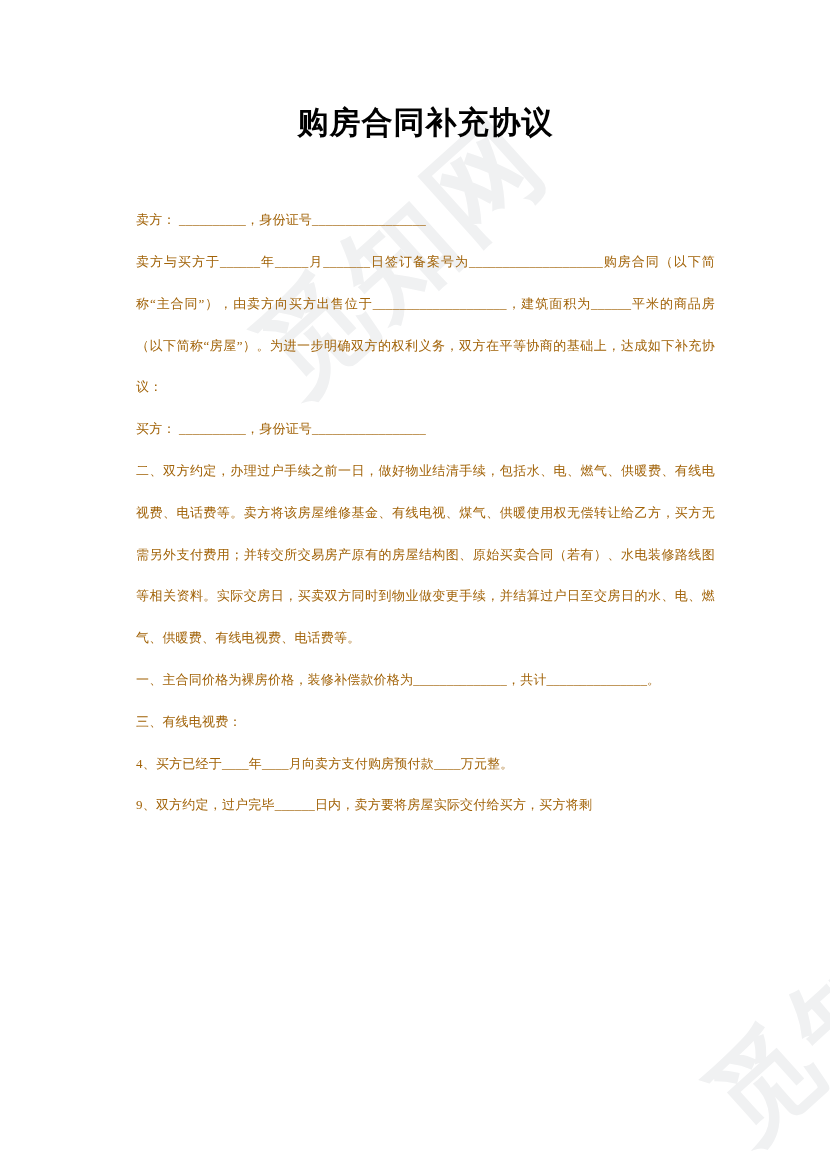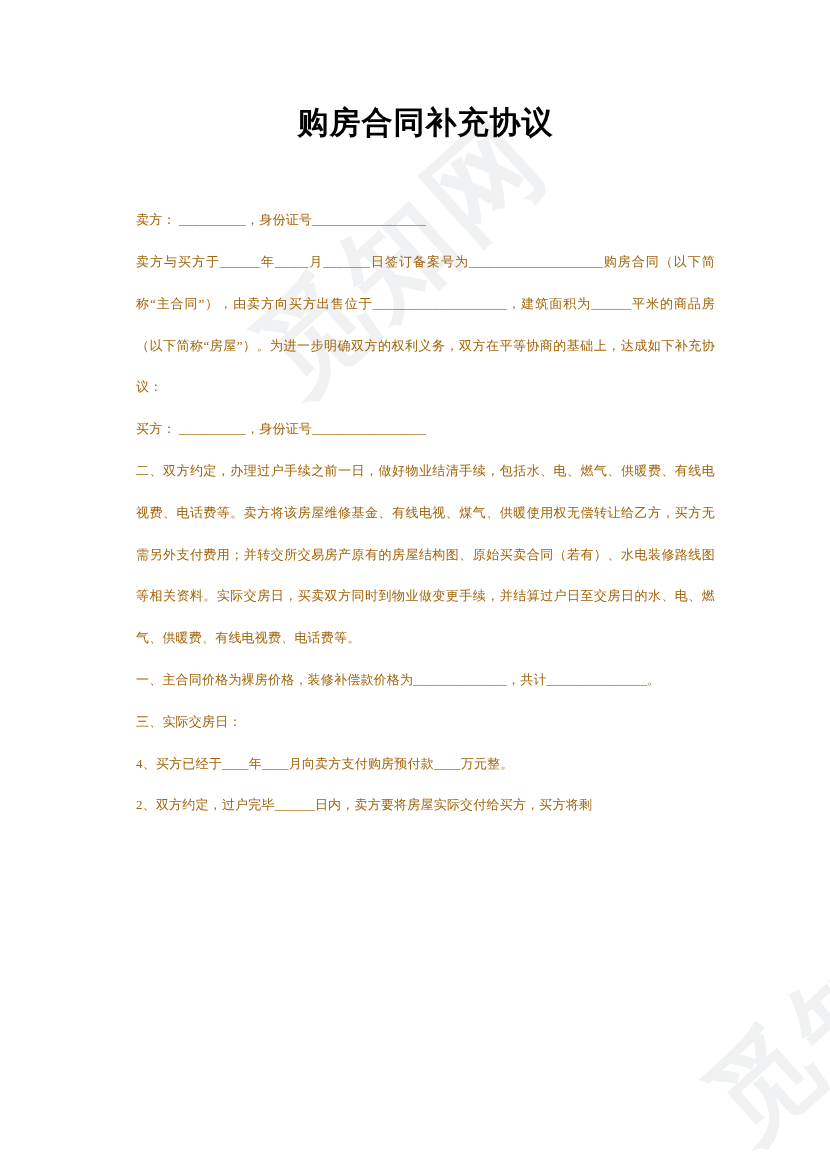--- a/index.html
+++ b/index.html
@@ -115,22 +115,22 @@
       <p class="para indent-none">卖方：  __________，身份证号_________________</p>
 
       <p class="para indent-none">卖方与买方于______年_____月_______日签订备案号为____________________购房合同（以下简称“主合同”），由卖方向买方出售位于____________________，建筑面积为______平米的商品房（以下简称“房屋”）。为进一步明确双方的权利义务，双方在平等协商的基础上，达成如下补充协议：</p>
 
       <p class="para indent-none">买方：  __________，身份证号_________________</p>
 
       <p class="para indent-none">二、双方约定，办理过户手续之前一日，做好物业结清手续，包括水、电、燃气、供暖费、有线电视费、电话费等。卖方将该房屋维修基金、有线电视、煤气、供暖使用权无偿转让给乙方，买方无需另外支付费用；并转交所交易房产原有的房屋结构图、原始买卖合同（若有）、水电装修路线图等相关资料。实际交房日，买卖双方同时到物业做变更手续，并结算过户日至交房日的水、电、燃气、供暖费、有线电视费、电话费等。</p>
 
       <p class="para indent-none">一、主合同价格为裸房价格，装修补偿款价格为______________，共计_______________。</p>
 
-      <p class="para indent-none">三、实际交房日：</p>
+      <p class="para indent-none">三、有线电视费：</p>
 
       <p class="para indent-none">4、买方已经于____年____月向卖方支付购房预付款____万元整。</p>
 
 
-      <p class="para indent-none">2、双方约定，过户完毕______日内，卖方要将房屋实际交付给买方，买方将剩</p>
+      <p class="para indent-none">9、双方约定，过户完毕______日内，卖方要将房屋实际交付给买方，买方将剩</p>
 
     </div>
   </div>
 </div>
 
 </body></html>

